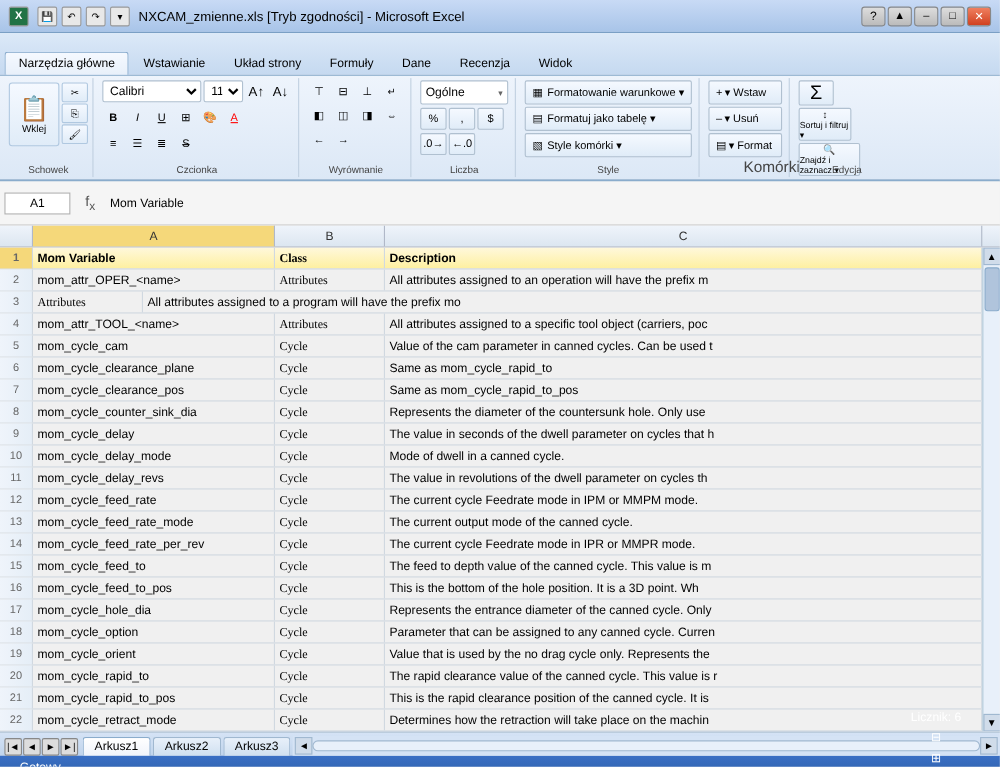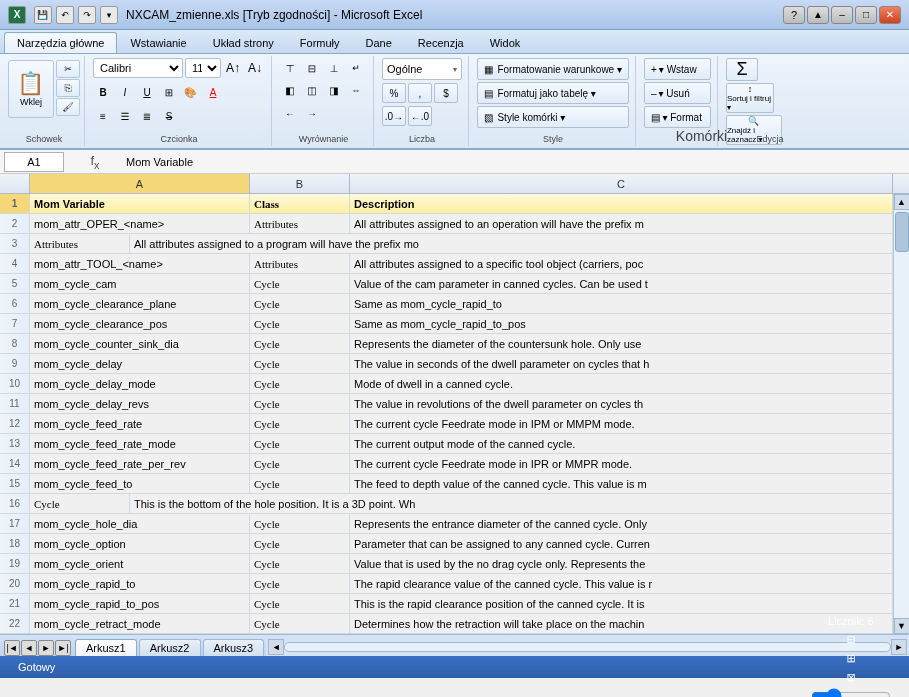--- a/index.html
+++ b/index.html
@@ -8,41 +8,41 @@
     
     .title-bar { background: linear-gradient(to bottom, #c8daf5, #a8c4e8); height: 30px; display: flex; align-items: center; justify-content: space-between; padding: 0 8px; border-bottom: 1px solid #7a9fc5; }
     .title-bar-left { display: flex; align-items: center; gap: 8px; }
     .title-bar-icon { width: 18px; height: 18px; background: #e8e8e8; border: 1px solid #999; border-radius: 2px; display: flex; align-items: center; justify-content: center; font-size: 9px; cursor: pointer; }
     .title-text { font-size: 12px; color: #000; font-weight: normal; }
     .title-bar-right { display: flex; gap: 2px; }
     .win-btn { width: 22px; height: 18px; border: 1px solid #888; border-radius: 3px; display: flex; align-items: center; justify-content: center; font-size: 10px; cursor: pointer; background: linear-gradient(to bottom, #ddd, #bbb); }
     .win-btn.close { background: linear-gradient(to bottom, #f08060, #d04020); color: white; }
 
     
-    .ribbon-tabs { background: linear-gradient(to bottom, #dce9f8, #c5d9f0); height: 24px; display: flex; align-items: flex-end; padding: 0 4px; border-bottom: 1px solid #8aaccc; }
+    .ribbon-tabs { background: linear-gradient(to bottom, #dce9f8, #c5d9f0); height: 39px; display: flex; align-items: flex-end; padding: 0 4px; border-bottom: 1px solid #8aaccc; }
     .ribbon-tab { padding: 4px 12px; font-size: 11px; cursor: pointer; border: 1px solid transparent; border-bottom: none; background: transparent; border-radius: 3px 3px 0 0; }
     .ribbon-tab.active { background: linear-gradient(to bottom, #f5f9ff, #e8f0fa); border-color: #8aaccc; color: #000; font-weight: 500; }
 
     
     .ribbon { background: linear-gradient(to bottom, #eef4fc, #dce8f6); border-bottom: 2px solid #8aaccc; display: flex; padding: 2px 4px; gap: 2px; height: 96px; }
     .paste-btn { width: 46px; height: 58px; background: linear-gradient(to bottom, #f5f9ff, #e0ecf8); border: 1px solid #b0c8e0; border-radius: 3px; display: flex; flex-direction: column; align-items: center; justify-content: center; cursor: pointer; font-size: 9px; }
     .small-btns { display: flex; flex-direction: column; gap: 1px; }
     .small-btn { width: 24px; height: 18px; background: linear-gradient(to bottom, #f5f9ff, #e0ecf8); border: 1px solid #b0c8e0; border-radius: 2px; display: flex; align-items: center; justify-content: center; cursor: pointer; font-size: 9px; }
 
     
     .font-row { display: flex; gap: 2px; margin-bottom: 2px; }
     .font-select { height: 20px; border: 1px solid #b0c0d0; border-radius: 2px; font-size: 11px; background: white; padding: 0 2px; width: 90px; }
     .size-select { height: 20px; border: 1px solid #b0c0d0; border-radius: 2px; font-size: 11px; background: white; padding: 0 2px; width: 36px; }
     .icon-btn { height: 20px; width: 20px; border: 1px solid transparent; border-radius: 2px; background: transparent; cursor: pointer; display: flex; align-items: center; justify-content: center; font-size: 10px; }
     .bold-btn { font-weight: bold; }
     .italic-btn { font-style: italic; }
     .underline-btn { text-decoration: underline; }
 
     
-    .formula-bar { background: #f5f5f5; height: 24px; display: flex; align-items: center; border-bottom: 1px solid #ccc; padding: 0 4px; gap: 21px; }
+    .formula-bar { background: #f5f5f5; height: 40px; display: flex; align-items: center; border-bottom: 1px solid #ccc; padding: 0 4px; gap: 8px; }
     .cell-ref { width: 60px; height: 20px; border: 1px solid #b0b0b0; background: white; font-size: 11px; text-align: center; display: flex; align-items: center; justify-content: center; }
     .formula-icon { width: 20px; font-size: 13px; color: #555; text-align: center; cursor: pointer; }
     .formula-input { flex: 1; height: 20px; border: none; background: transparent; font-size: 11px; }
 
     
     .col-headers { display: flex; background: linear-gradient(to bottom, #eff4fb, #dce6f1); border-bottom: 1px solid #b0b8c8; height: 20px; }
     .row-num-header { width: 30px; min-width: 30px; border-right: 1px solid #b0b8c8; display: flex; align-items: center; justify-content: center; font-size: 10px; color: #444; }
     .col-header { border-right: 1px solid #b0b8c8; display: flex; align-items: center; justify-content: center; font-size: 11px; color: #333; font-weight: 500; cursor: pointer; }
     .col-header.active { background: #f5d87a; }
     .spreadsheet { flex: 1; overflow: hidden; }
@@ -350,20 +350,21 @@
         <div class="cell cell-c">The current cycle Feedrate mode in IPR or MMPR mode.</div>
       </div>
       <div class="row">
         <div class="row-num">15</div>
         <div class="cell cell-a">mom_cycle_feed_to</div>
         <div class="cell cell-b">Cycle</div>
         <div class="cell cell-c">The feed to depth value of the canned cycle.  This value is m</div>
       </div>
       <div class="row">
         <div class="row-num">16</div>
+        <div class="cell cell-a">mom_cycle_feed_to_pos</div>
         <div class="cell cell-b">Cycle</div>
         <div class="cell cell-c">This is the bottom of the hole position.  It is a 3D point.  Wh</div>
       </div>
       <div class="row">
         <div class="row-num">17</div>
         <div class="cell cell-a">mom_cycle_hole_dia</div>
         <div class="cell cell-b">Cycle</div>
         <div class="cell cell-c">Represents the entrance diameter of the canned cycle.  Only</div>
       </div>
       <div class="row">

